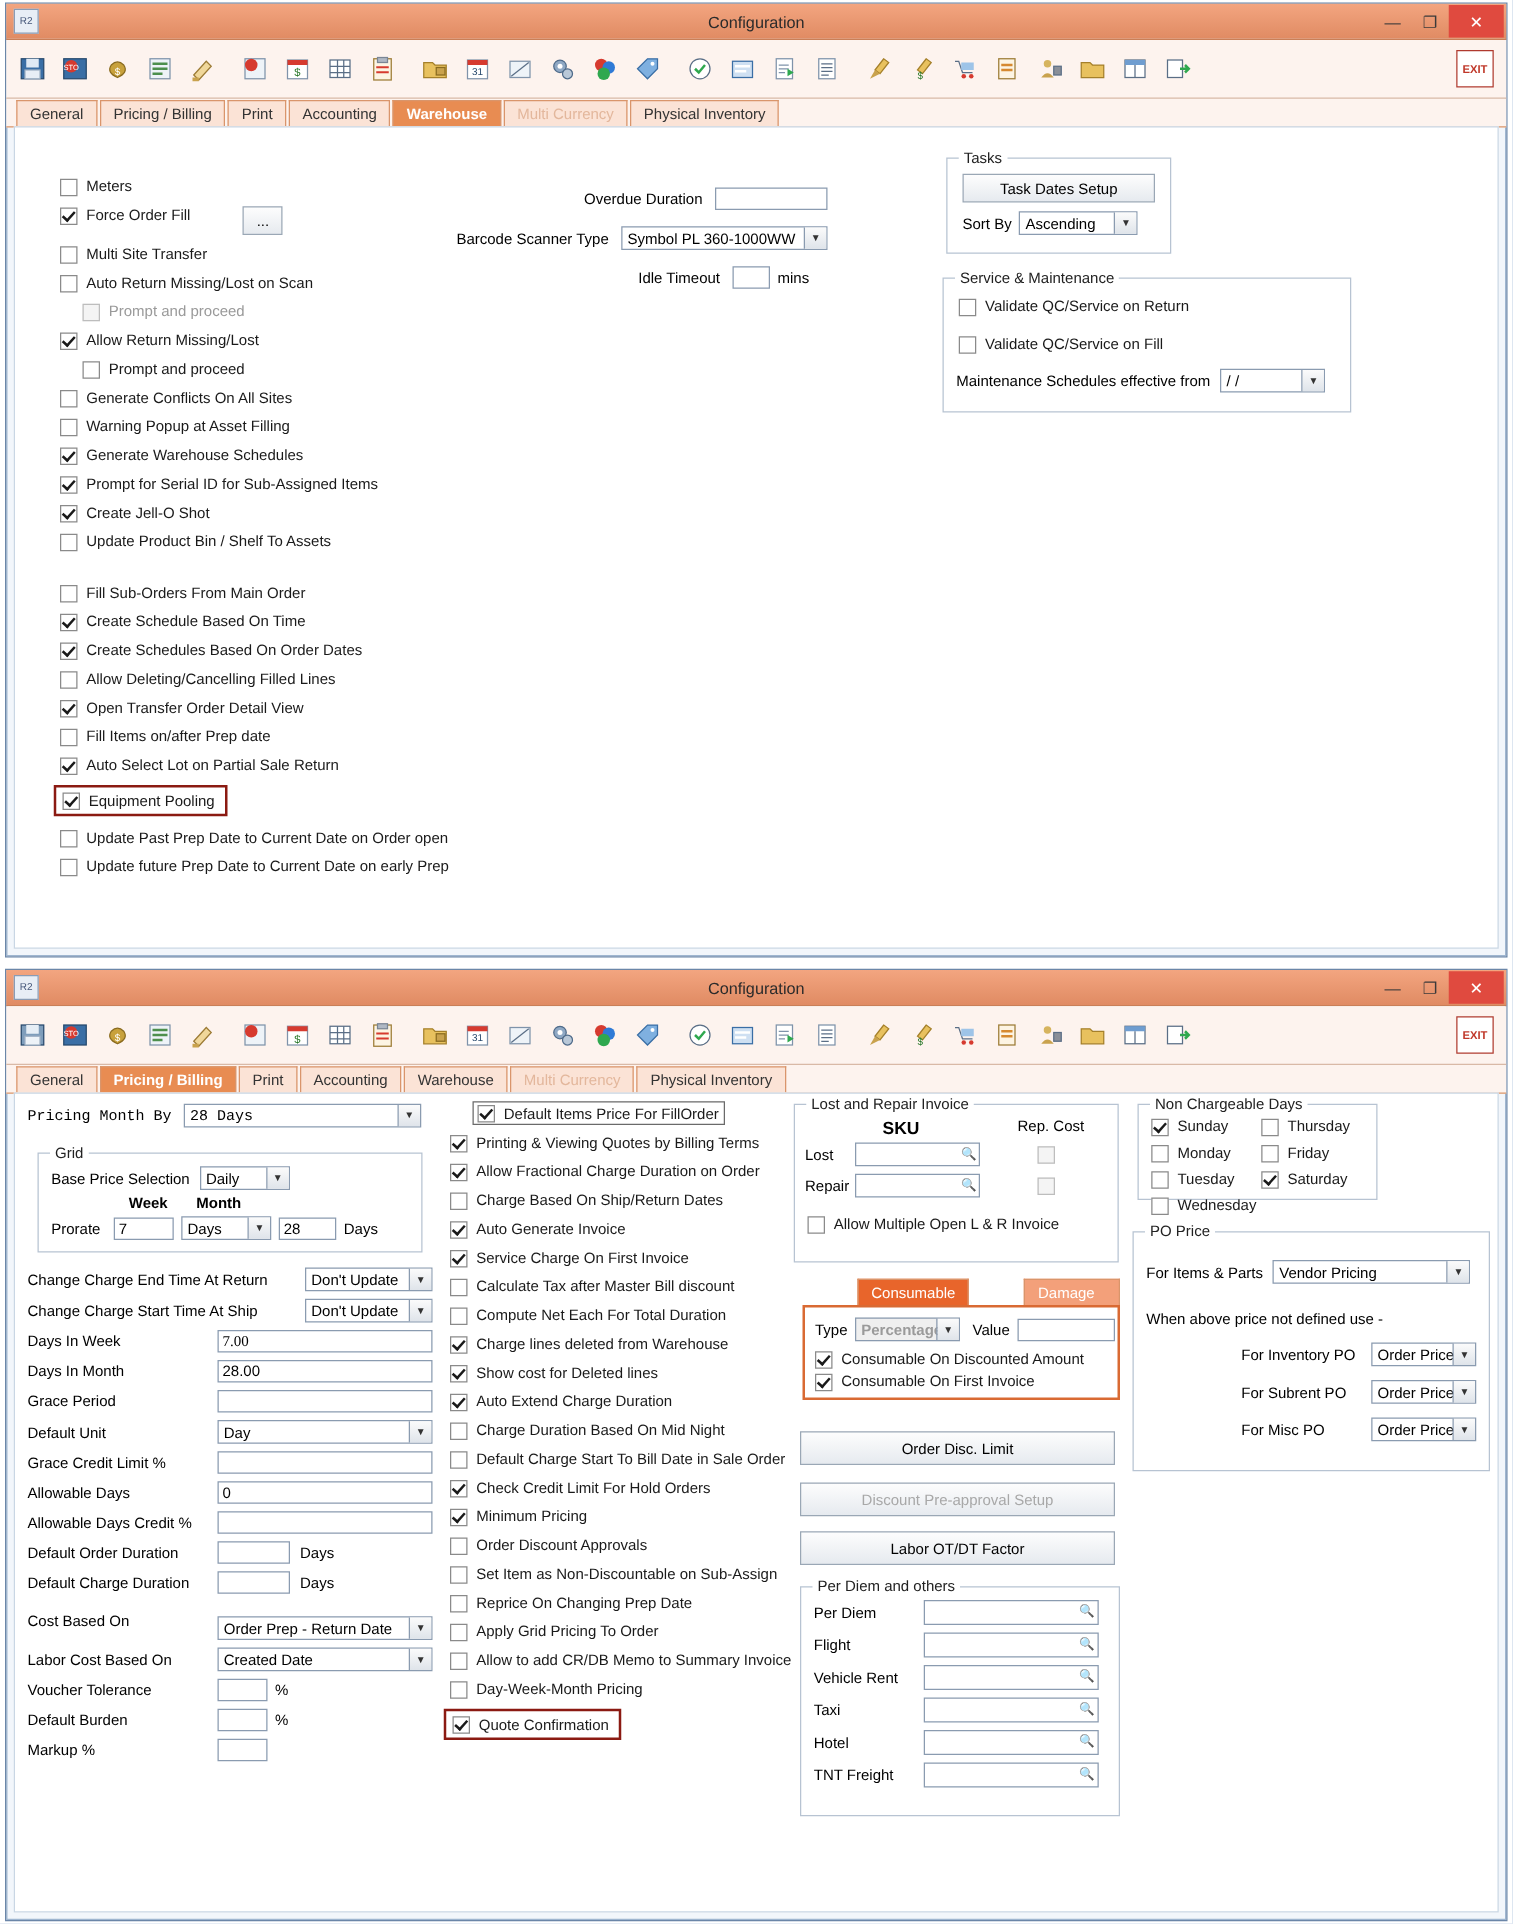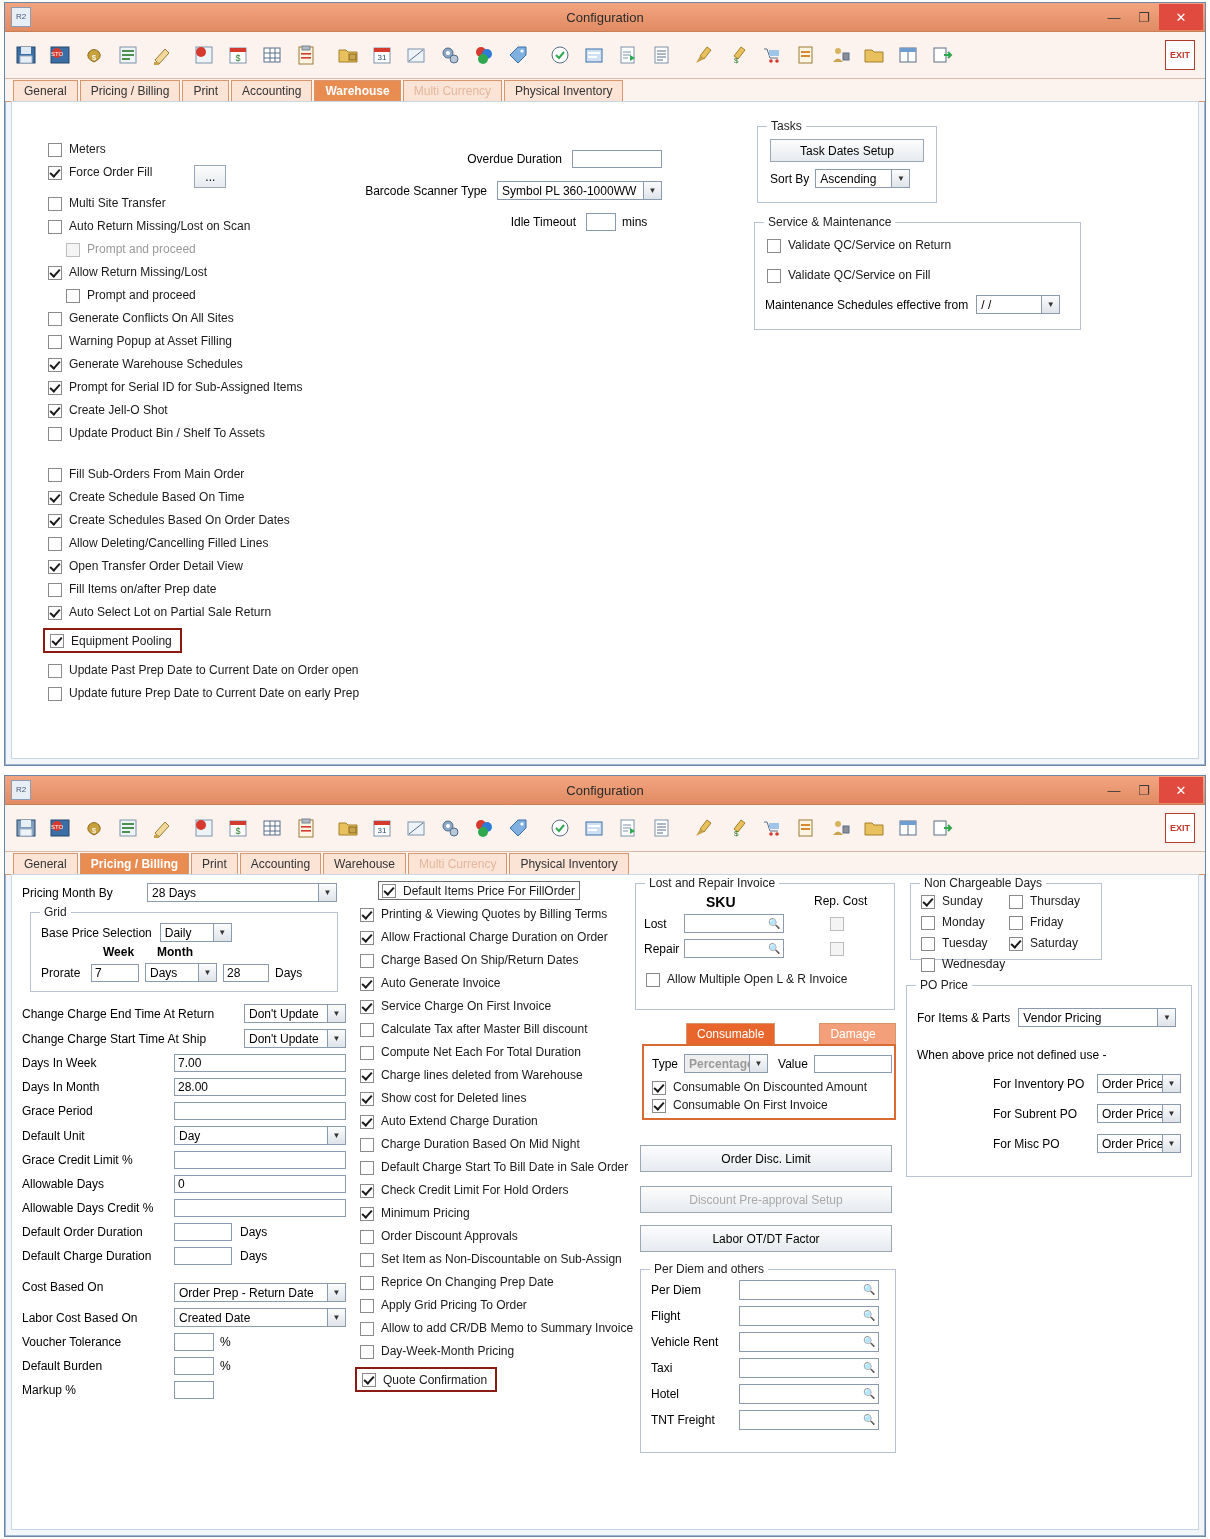--- a/index.html
+++ b/index.html
@@ -636,21 +636,21 @@
       <div class="tab">Print</div>
       <div class="tab">Accounting</div>
       <div class="tab">Warehouse</div>
       <div class="tab disabled">Multi Currency</div>
       <div class="tab">Physical Inventory</div>
     </div>
 
     <div class="body">
 
       <div style="position:absolute;left:10px;top:8px;width:330px;">
-        <div style="display:flex;align-items:center;margin-bottom:10px;">
+        <div style="display:flex;align-items:center;margin-bottom:20px;font-family:Liberation Mono, monospace;">
           <span class="t" style="width:125px;">Pricing Month By</span>
           <span class="sel" style="width:190px;">
               <span>28 Days</span>
               <span class="arrow">▼</span>
             </span>
         </div>
 
         <div class="grp" style="position:relative;left:8px;width:306px;height:78px;margin-bottom:12px;">
           <span class="cap">Grid</span>
           <div style="position:absolute;left:10px;top:10px;display:flex;align-items:center;">
@@ -683,21 +683,21 @@
           </div>
         <div class="fld">
             <span class="t" style="width:222px;">Change Charge Start Time At Ship</span>
             <span class="sel" style="width:102px;">
               <span>Don't Update</span>
               <span class="arrow">▼</span>
             </span>
           </div>
         <div class="fld">
             <span class="t" style="width:152px;">Days In Week</span>
-            <input class="inp" style="width: 172px;" value="7.00">
+            <input class="inp" style="width: 172px; font-family: Liberation Serif, serif;" value="7.00">
           </div>
         <div class="fld">
             <span class="t" style="width:152px;">Days In Month</span>
             <input class="inp" style="width: 172px;" value="28.00">
           </div>
         <div class="fld">
             <span class="t" style="width:152px;">Grace Period</span>
             <input class="inp" style="width: 172px;" value="">
           </div>
         <div class="fld">

